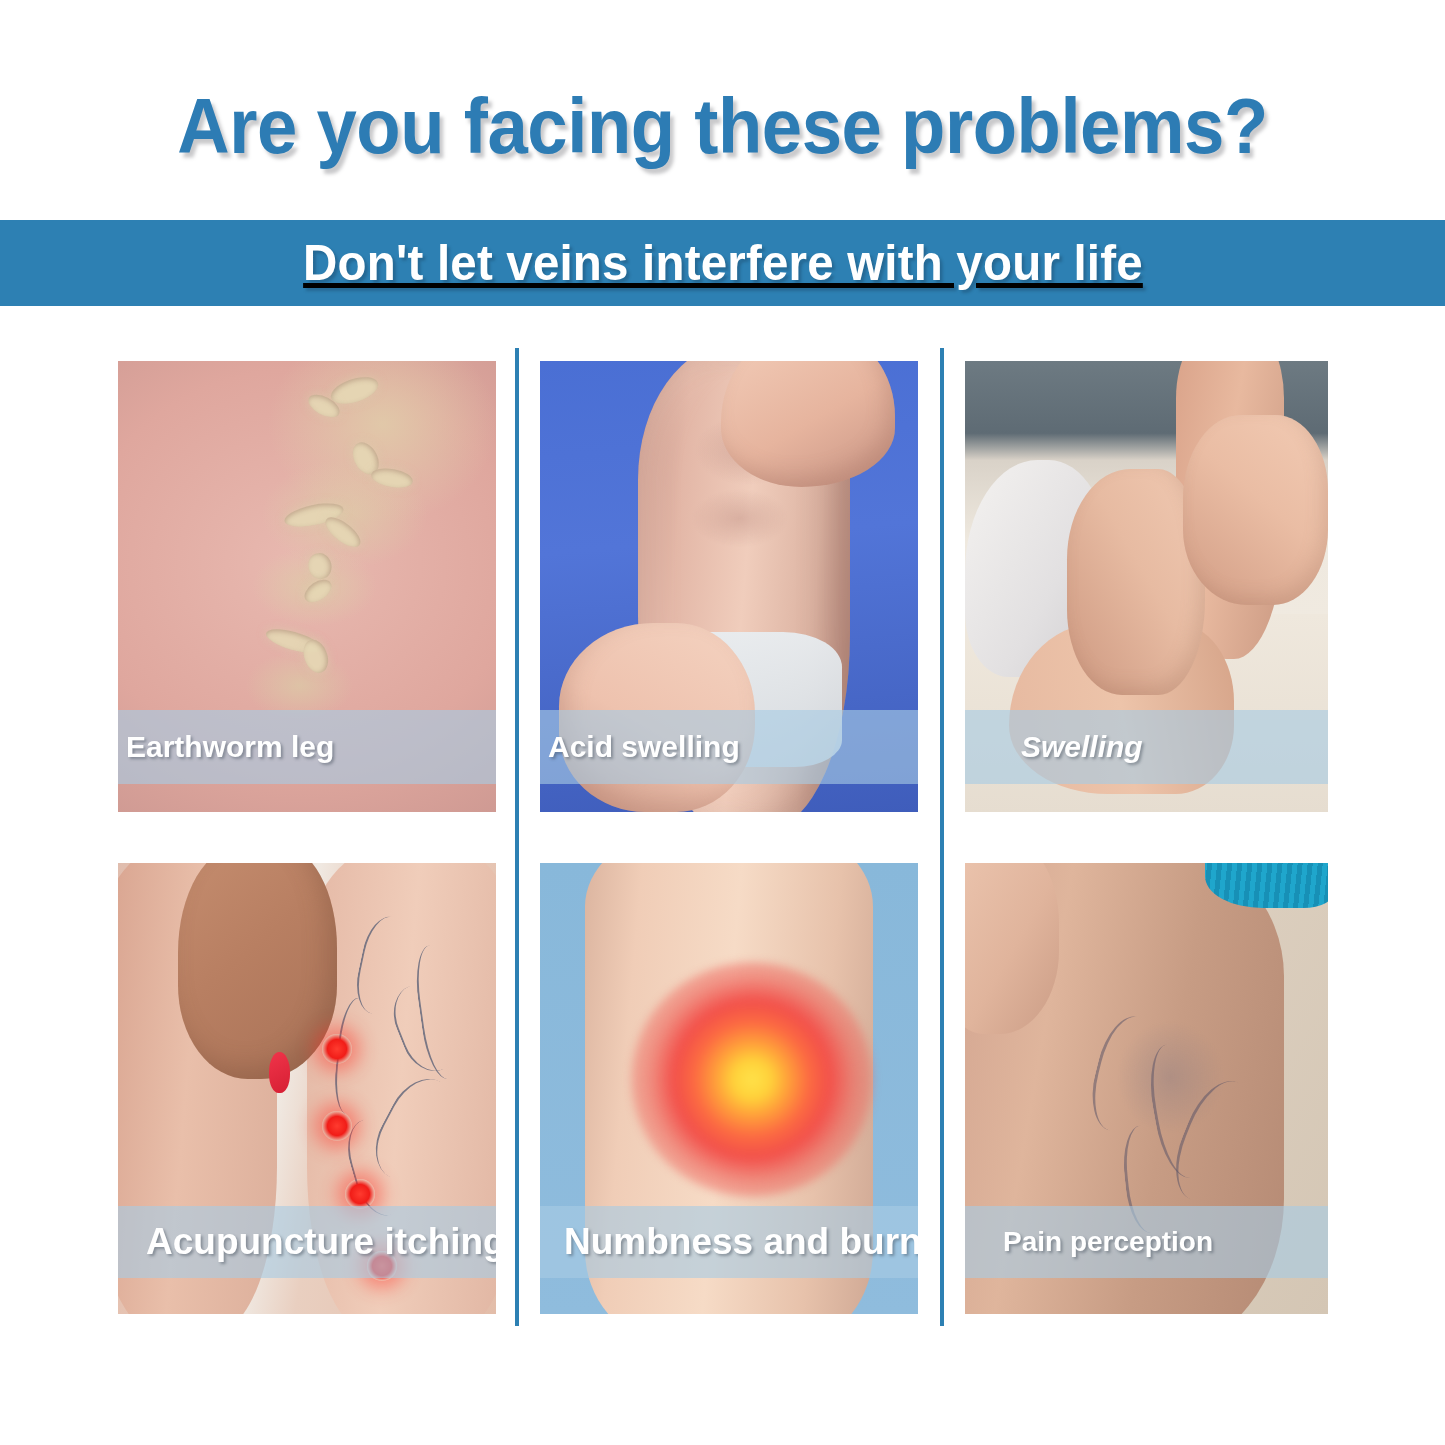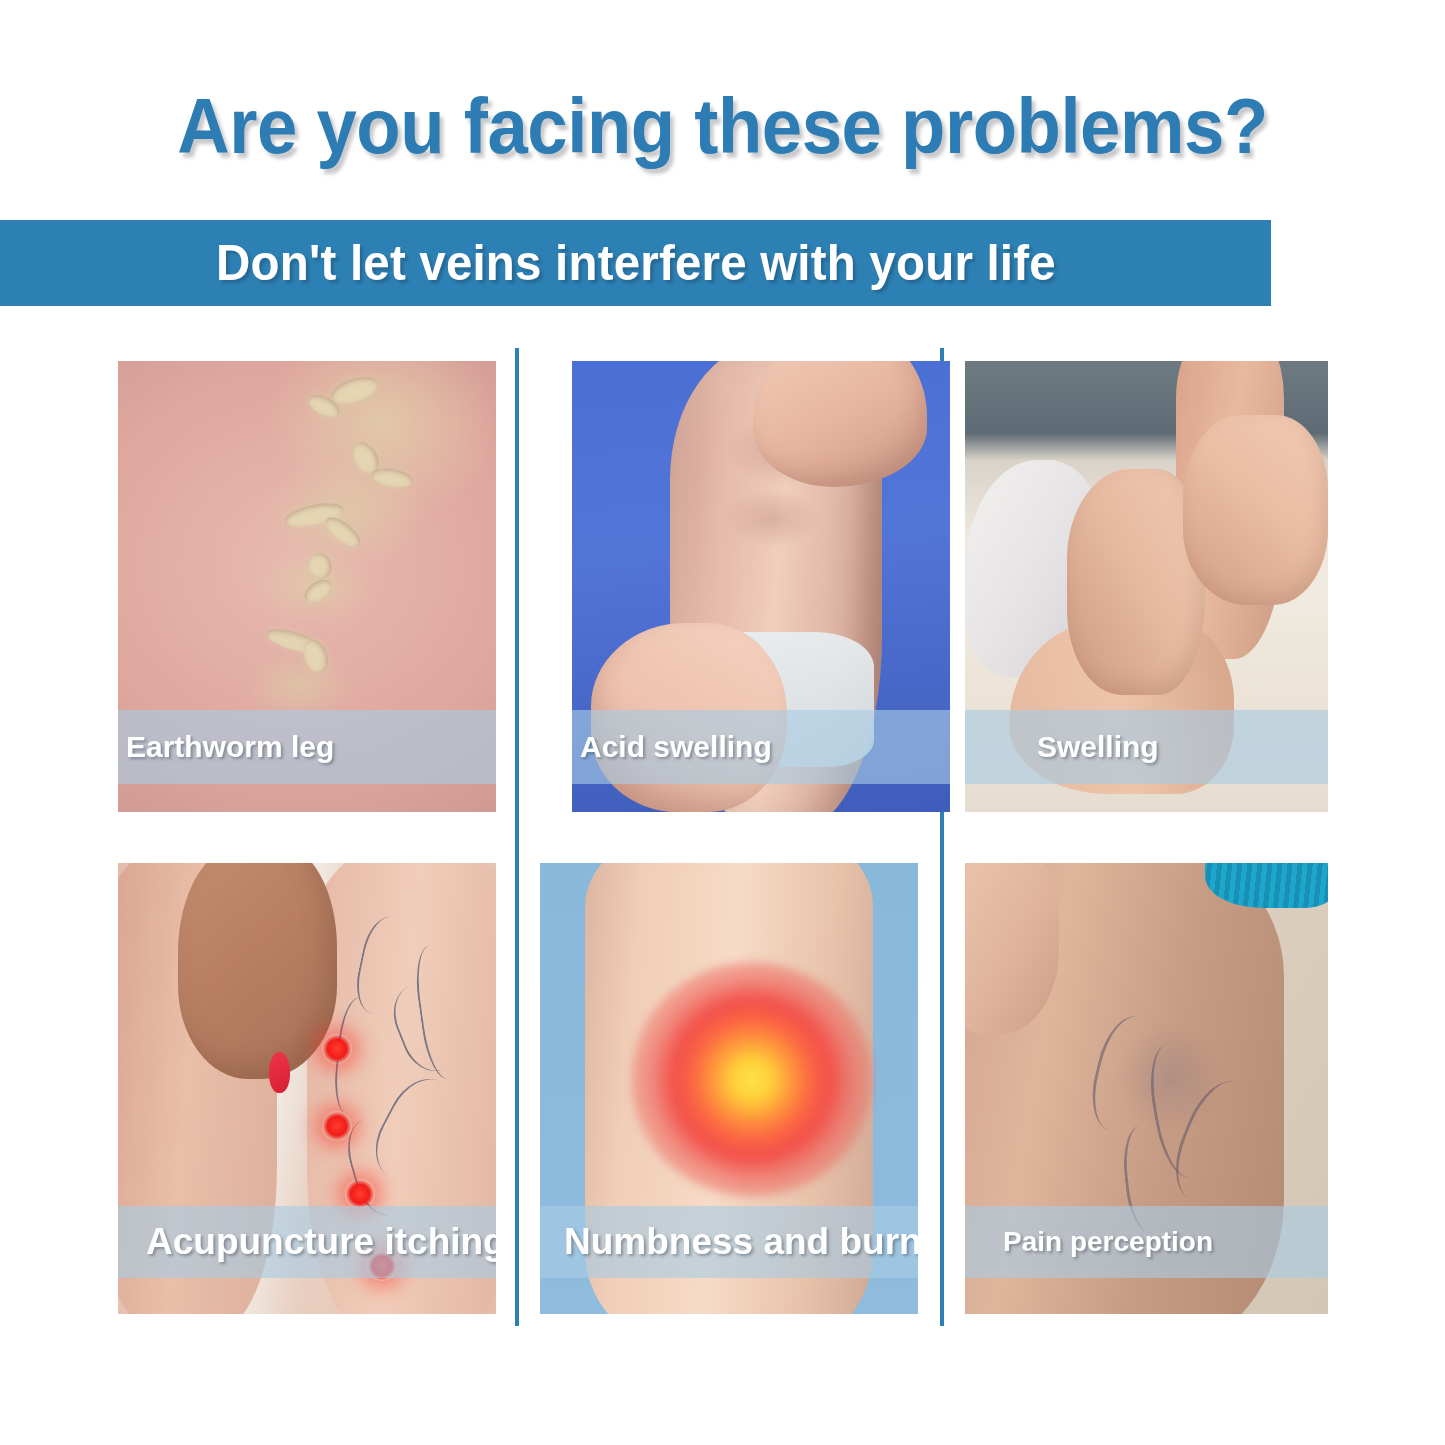--- a/index.html
+++ b/index.html
@@ -36,26 +36,27 @@
     transform-origin: center top;
     text-shadow: 4px 5px 4px rgba(120,120,125,0.40);
     white-space: nowrap;
   }
 
   
   .banner {
     position: absolute;
     left: 0;
     top: 220px;
-    width: 1271px;
+    width: 1445px;
     height: 86px;
     background: #2d80b3;
     display: flex;
     align-items: center;
     justify-content: center;
+    text-decoration: underline;
   }
   .banner-text {
     font-size: 50px;
     line-height: 56px;
     font-weight: 700;
     color: #ffffff;
     letter-spacing: 0.2px;
     transform: scaleX(0.95);
     text-shadow: 3px 3px 3px rgba(20,50,75,0.30);
     white-space: nowrap;
@@ -101,21 +102,21 @@
   .caption-text {
     color: #ffffff;
     font-weight: 700;
     white-space: nowrap;
     text-shadow: 2px 2px 3px rgba(60,70,85,0.45);
     padding-left: 8px;
   }
 
   
   .c1 { left: 118px; top: 31px; width: 378px; height: 451px; }
-  .c2 { left: 540px; top: 31px; width: 378px; height: 451px; margin-left: 32px; }
+  .c2 { left: 540px; top: 31px; width: 378px; height: 451px; }
   .c3 { left: 965px; top: 31px; width: 363px; height: 451px; }
   .c4 { left: 118px; top: 533px; width: 378px; height: 451px; }
   .c5 { left: 540px; top: 533px; width: 378px; height: 451px; }
   .c6 { left: 965px; top: 533px; width: 363px; height: 451px; }
 
   .band-r1 { top: 349px; height: 74px; }
   .band-r2 { top: 343px; height: 72px; }
 
   .cap-lg   { font-size: 30px; }
   .cap-md   { font-size: 28px; }
@@ -360,21 +361,21 @@
 
     <div class="cell c3">
       <div class="photo ph3">
         <div class="ph3-sheet"></div>
         <div class="ph3-pants"></div>
         <div class="ph3-shin"></div>
         <div class="ph3-foot"></div>
         <div class="ph3-hand-a"></div>
         <div class="ph3-hand-b"></div>
         <div class="caption-band band-r1">
-          <div class="caption-text cap-lg" style="padding-left:72px;">Swelling</div>
+          <div class="caption-text cap-lg" style="padding-left:56px;font-style:italic;">Swelling</div>
         </div>
       </div>
     </div>
 
     <div class="cell c4">
       <div class="photo ph4">
         <div class="ph4-legL"></div>
         <div class="ph4-legR"></div>
         <div class="spider" style="left:64%;top:12%;width:14%;height:22%;transform:rotate(12deg);"></div>
         <div class="spider" style="left:74%;top:26%;width:18%;height:20%;transform:rotate(-22deg);"></div>

